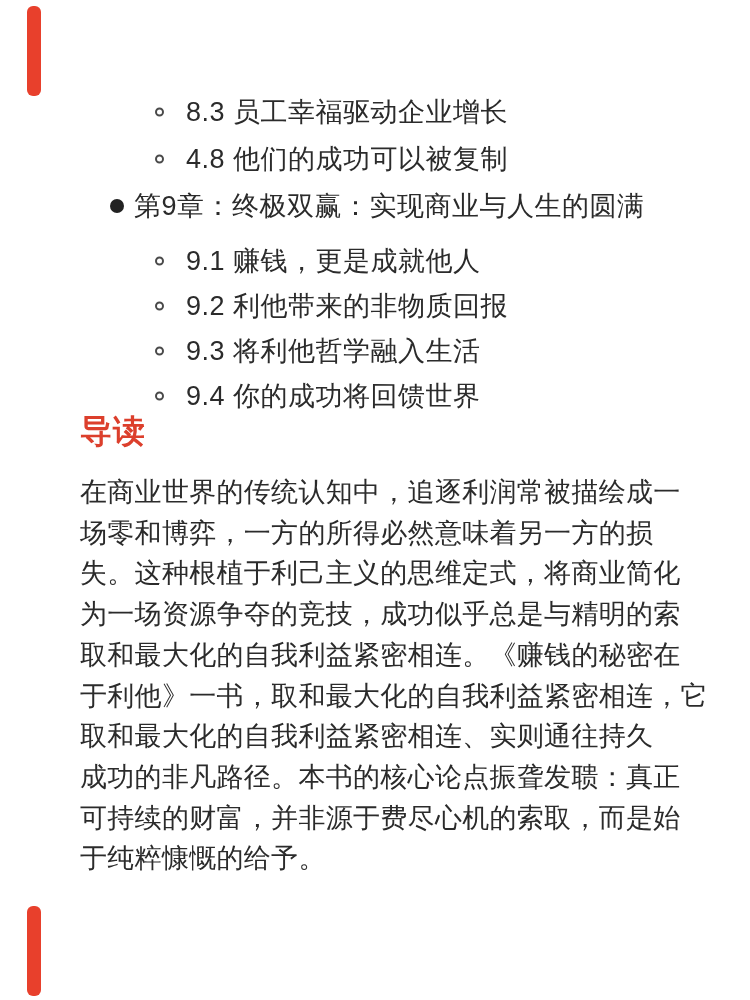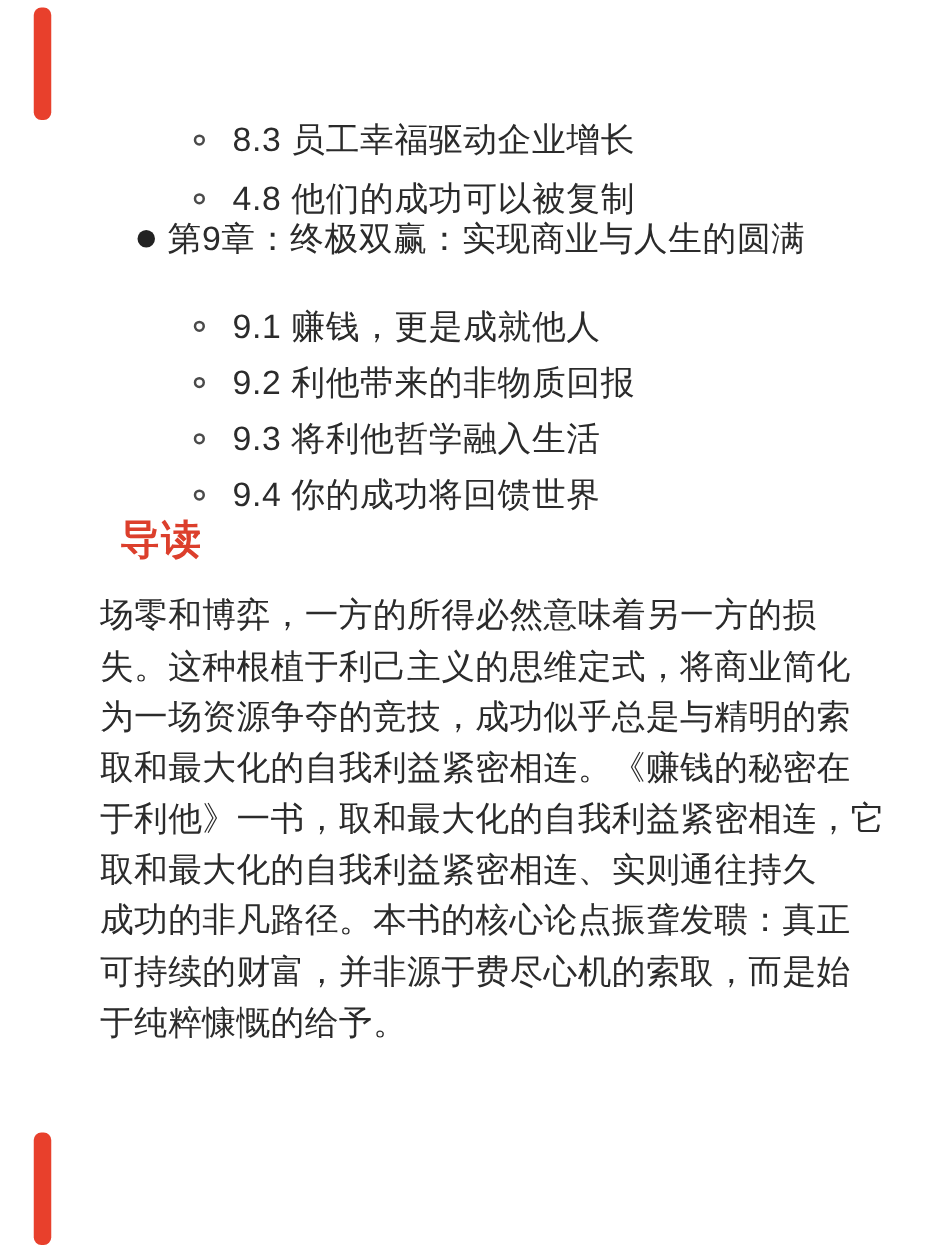--- a/index.html
+++ b/index.html
@@ -44,33 +44,32 @@
     width: 14px; height: 14px;
     background: #222; border-radius: 50%;
   }
   .toc-row.sub .bullet { left: 155px; }
   .toc-row.sub .label { left: 186px; }
   .toc-row.chapter .bullet { left: 110px; }
   .toc-row.chapter .label { left: 134px; }
 
   .row-83 { top: 58px; }
   .row-84 { top: 105px; }
-  .row-ch9 { top: 137px; }
+  .row-ch9 { top: 152px; }
   .row-91 { top: 207px; }
   .row-92 { top: 252px; }
   .row-93 { top: 297px; }
   .row-94 { top: 342px; }
 
   
   .section-heading {
     position: absolute; left: 80px; top: 412px;
     font-size: 32px; line-height: 38px; font-weight: 700;
     color: var(--heading-red);
     letter-spacing: 1px;
-    margin-left: 16px;
   }
 
   
   .intro {
     position: absolute; left: 80px; top: 472px; width: 610px;
     font-size: 27px; line-height: 40.7px;
     letter-spacing: 0.3px;
   }
   .intro .line { white-space: nowrap; }
 </style>
@@ -111,20 +110,21 @@
     </div>
     <div class="toc-row sub row-94">
       <span class="bullet circle"></span>
       <span class="label">9.4 你的成功将回馈世界</span>
     </div>
   </div>
 
   <h2 class="section-heading">导读</h2>
 
   <div class="intro">
+    <div class="line">在商业世界的传统认知中，追逐利润常被描绘成一</div>
     <div class="line">场零和博弈，一方的所得必然意味着另一方的损</div>
     <div class="line">失。这种根植于利己主义的思维定式，将商业简化</div>
     <div class="line">为一场资源争夺的竞技，成功似乎总是与精明的索</div>
     <div class="line">取和最大化的自我利益紧密相连。《赚钱的秘密在</div>
     <div class="line">于利他》一书，取和最大化的自我利益紧密相连，它</div>
     <div class="line">取和最大化的自我利益紧密相连、实则通往持久</div>
     <div class="line">成功的非凡路径。本书的核心论点振聋发聩：真正</div>
     <div class="line">可持续的财富，并非源于费尽心机的索取，而是始</div>
     <div class="line">于纯粹慷慨的给予。</div>
   </div>

